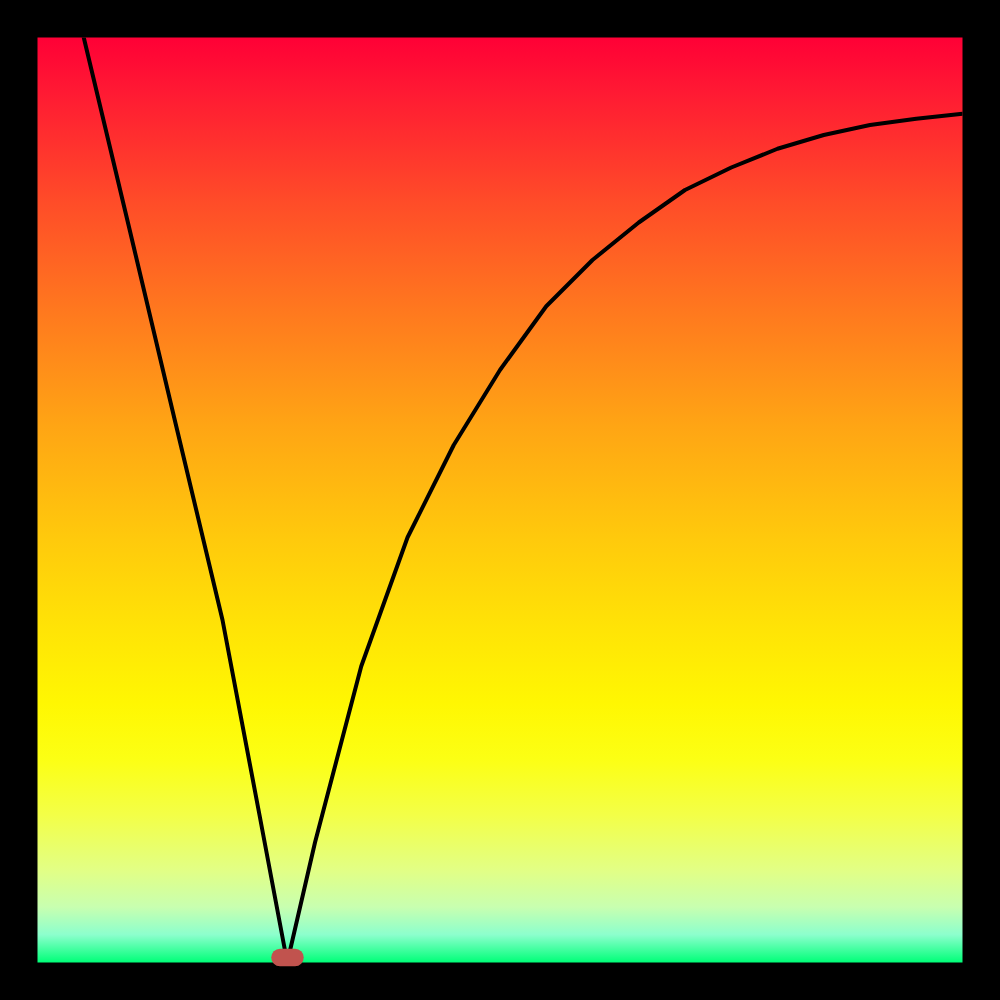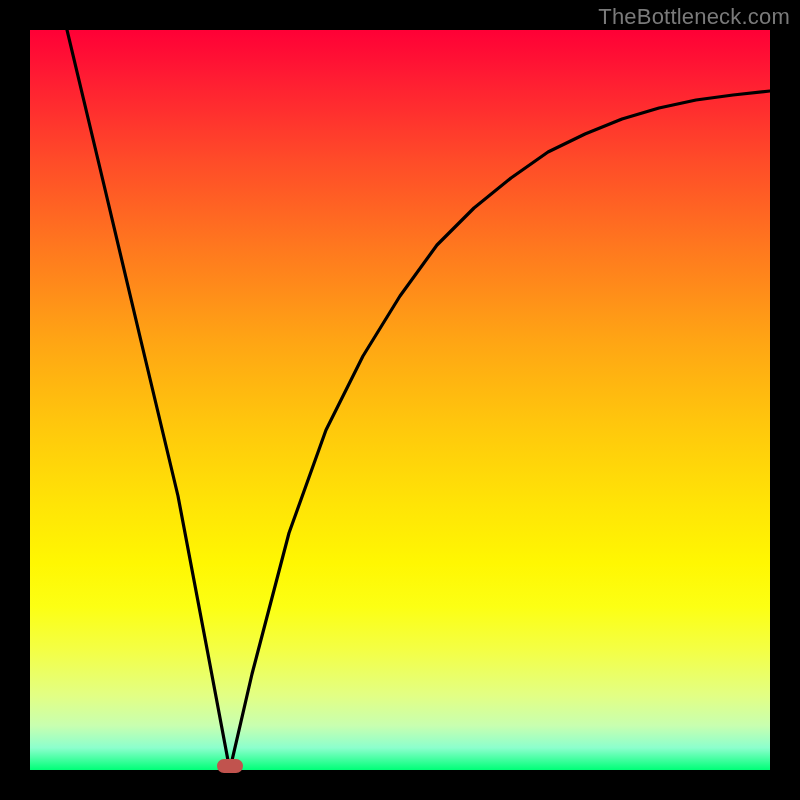--- a/index.html
+++ b/index.html
@@ -73,14 +73,13 @@
                L 518 122
                L 555 104
                L 592 89
                L 629 78
                L 666 70
                L 703 65
                L 740 61" fill="none" stroke="#000" stroke-width="3.2" stroke-linejoin="round" stroke-linecap="round"></path>
     </svg>
     <div class="marker" style="left:199.8px; top:736px;"></div>
   </div>
-  <div class="watermark">TheBottleneck.com</div>
 </div>
 
 </body></html>

